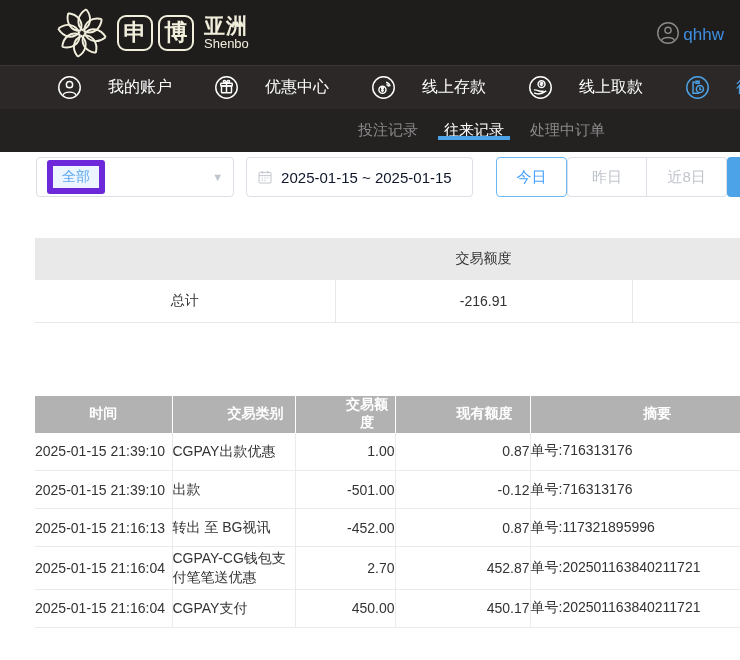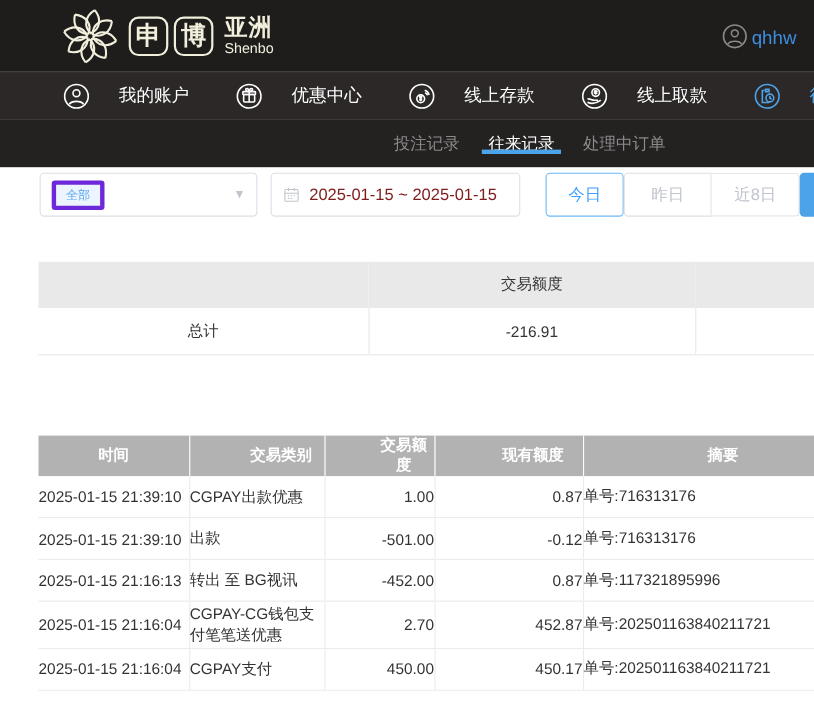--- a/index.html
+++ b/index.html
@@ -31,27 +31,27 @@
   
   .subnav { height:43px; background:#242121; display:flex; align-items:center; padding-left:358px; gap:26px; }
   .subtab { display:flex; align-items:center; color:#8a8a8a; font-size:15px; position:relative; cursor:pointer; flex:none; }
   .subtab.active { color:#ffffff; }
   .subtab.active::after { content:""; position:absolute; left:-6px; right:-6px; bottom:0; height:4px; background:#4da3e8; }
 
   
   .filter-row { display:flex; align-items:center; margin:5px 0 0 36px; height:40px; position:relative; }
   .select-box { width:199px; height:40px; border:1px solid #dcdfe6; border-radius:4px; background:#fff;
     display:flex; align-items:center; padding:0 10px; cursor:pointer; }
-  .tag { background:#ecf5ff; border:4px solid #6d28d9; color:#5ba8ef; font-size:11px;
+  .tag { background:#ecf5ff; border:6px solid #6d28d9; color:#5ba8ef; font-size:14px;
     padding:2px 9px; border-radius:3px; }
   .caret { margin-left:auto; color:#c0c4cc; font-size:11px; }
   .date-box { width:228px; height:40px; border:1px solid #dcdfe6; border-radius:4px; background:#fff;
     display:flex; align-items:center; padding:0 10px; gap:8px; margin-left:12px; cursor:pointer; }
   .date-box svg { width:16px; height:16px; stroke:#c0c4cc; fill:none; stroke-width:1.5; }
-  .date-text { color:#7f1d1d; font-size:15px; white-space:nowrap; }
+  .date-text { color:#0f172a; font-size:15px; white-space:nowrap; }
   .btn-group { display:flex; margin-left:23px; }
   .qbtn { height:40px; background:#fff; border:1px solid #dcdfe6; color:#c0c4cc; font-size:15px;
     display:flex; align-items:center; justify-content:center; cursor:pointer; }
   .qbtn.today { width:71px; border:1px solid #6cb8f5; color:#409eff; border-radius:4px; }
   .qbtn.yesterday { width:80px; margin-left:0; border-left:none; border-radius:4px 0 0 4px; border-left:1px solid #dcdfe6; }
   .qbtn.last8 { width:80px; border-left:none; border-radius:0 4px 4px 0; }
   .search-btn { margin-left:auto; width:13px; height:40px; background:#4da3e8; border:none;
     border-radius:4px 0 0 4px; cursor:pointer; }
 
   

